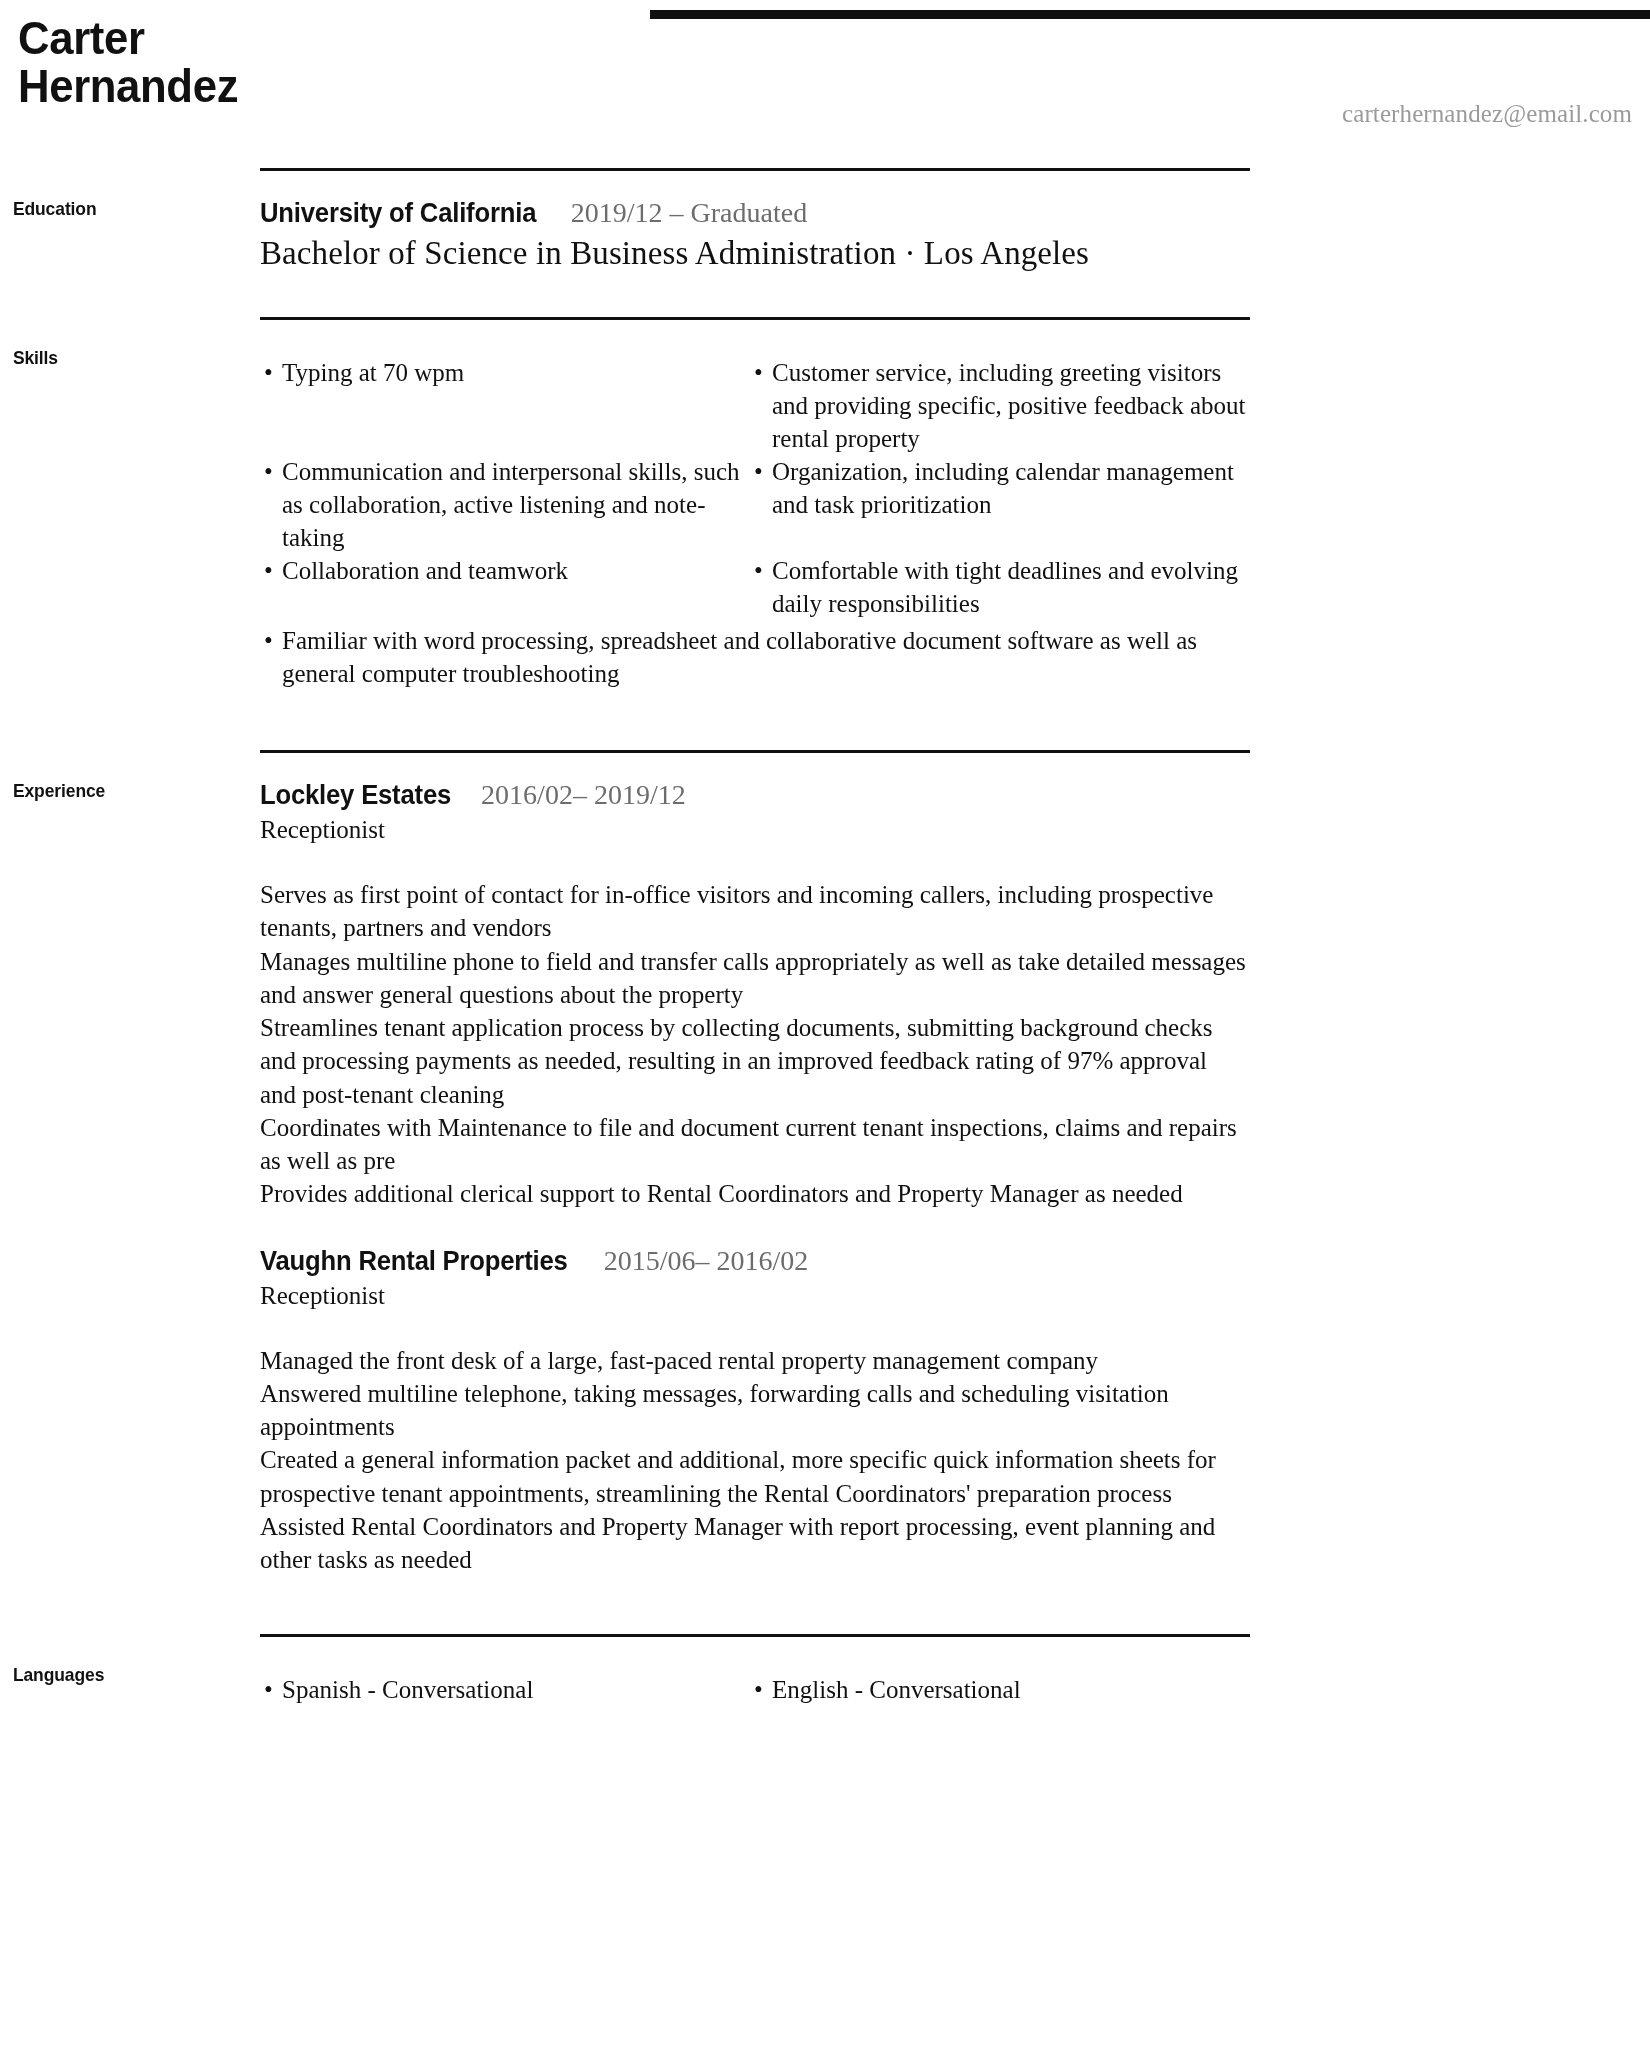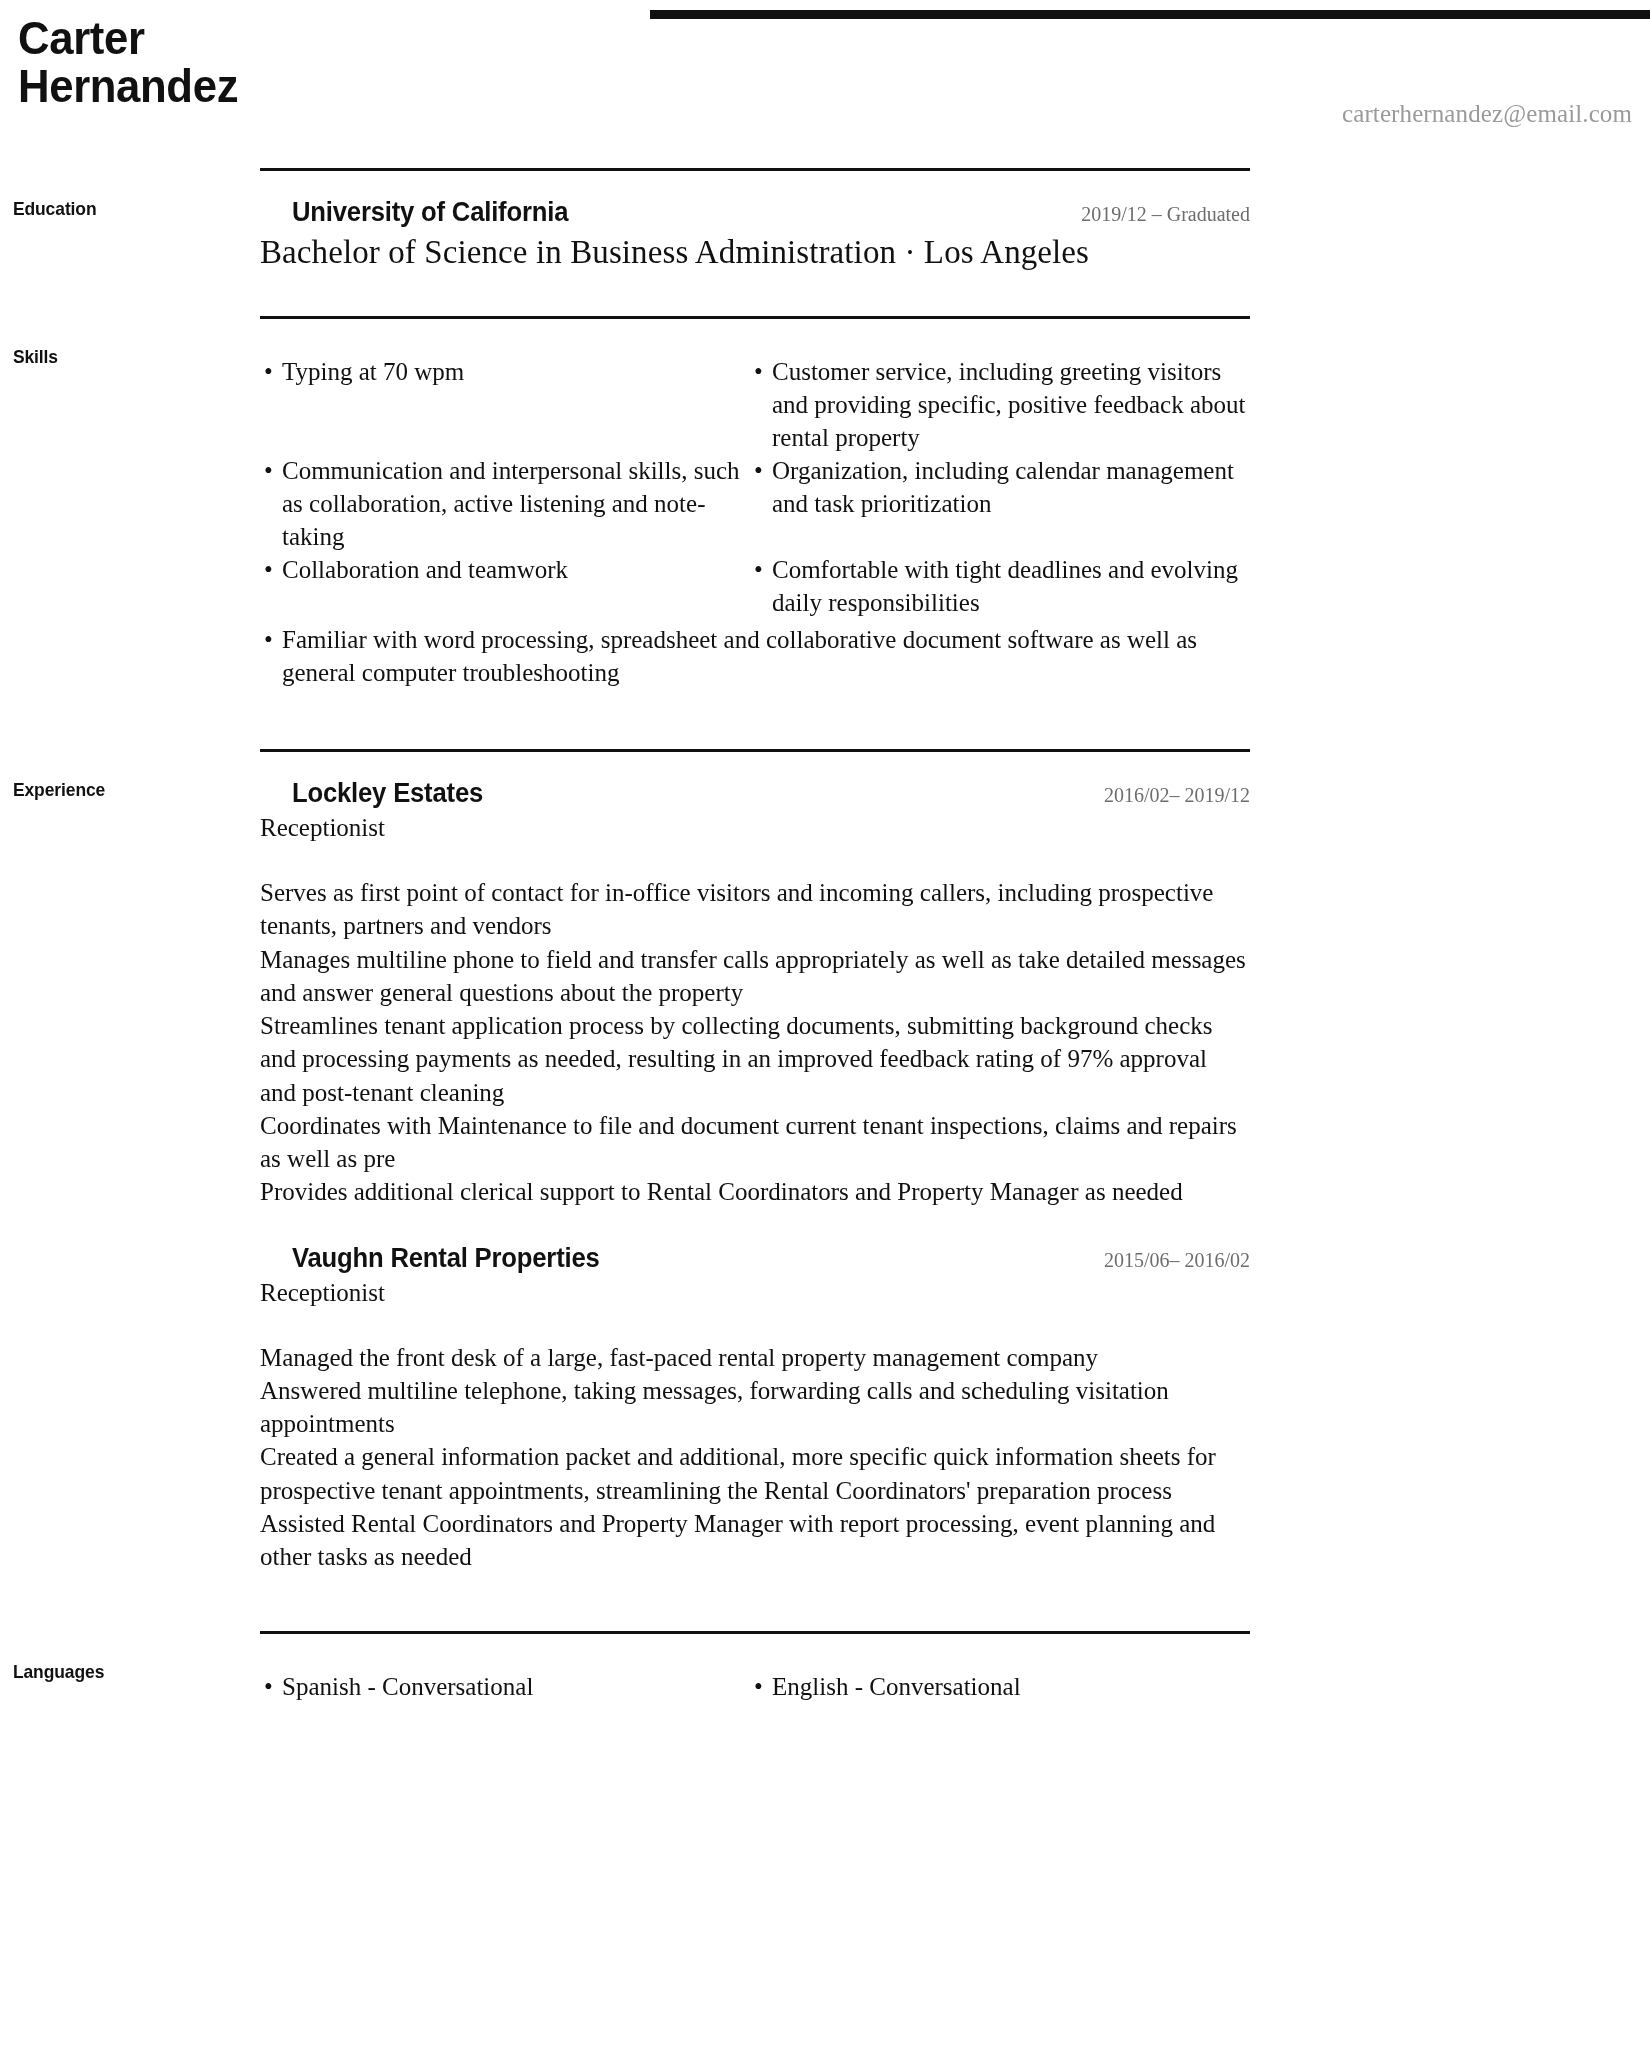--- a/index.html
+++ b/index.html
@@ -91,35 +91,34 @@
     border-top: 3px solid #111111;
     width: 990px;
     margin: 0;
     height: 0;
   }
 
   
   .entry { position: relative; width: 990px; }
   .entry-head {
     display: flex;
-    justify-content: space-between;
+    justify-content: flex-start;
     align-items: baseline;
-    margin-left: 32px;
   }
   .org {
     font-family: "Liberation Sans", sans-serif;
     font-weight: bold;
     font-size: 27px;
     color: #111111;
     letter-spacing: -0.2px;
     transform: scaleX(0.95);
     transform-origin: left center;
   }
   .daterange {
-    font-size: 20px;
+    font-size: 28px;
     color: #6d6d6d;
     white-space: nowrap;
     padding-left: 20px;
   }
   .subline {
     font-size: 33px;
     color: #111111;
     margin-top: 6px;
     letter-spacing: 0.1px;
   }

